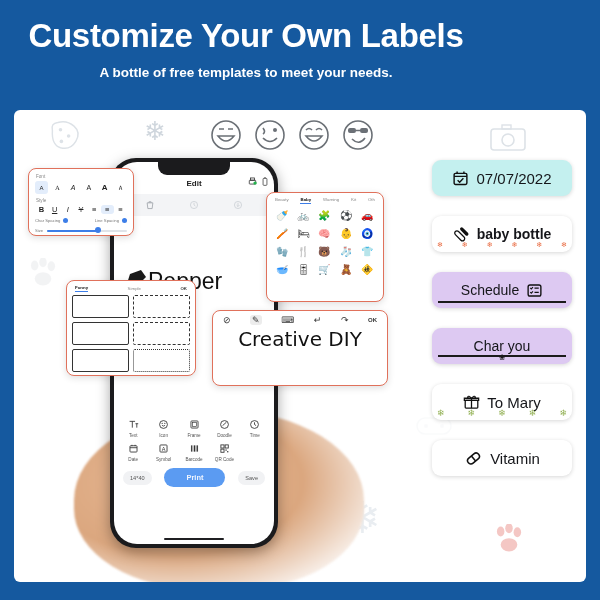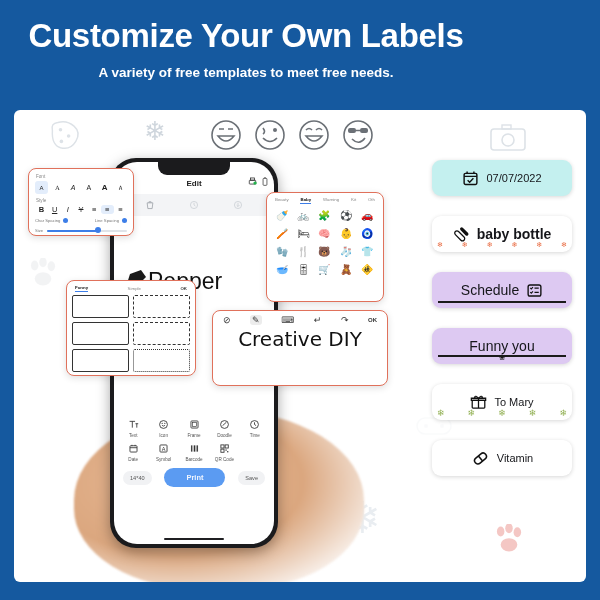--- a/index.html
+++ b/index.html
@@ -145,21 +145,21 @@
     font-family:"DejaVu Sans", sans-serif;
   }
 
   
   .cards { position:absolute; right:14px; top:50px; width:140px; }
   .card {
     height:36px; border-radius:9px; display:flex; align-items:center;
     justify-content:center; gap:7px; margin-bottom:20px; position:relative;
     box-shadow:0 1px 4px rgba(0,0,0,.16); background:#fff;
   }
-  .card .ctxt { font-size:11px; color:#15161a; }
+  .card .ctxt { font-size:15px; color:#15161a; }
   .c-date { background:#c4f0ef; }
   .c-sched { background:#ddc9f2; }
   .c-bottle{ background:#fff; }
   .c-thank { background:#ddc9f2; }
   .c-mary  { background:#fff; }
   .c-vit   { background:#fff;align-items:center; }
   .underline-wave {
     position:absolute; left:6px; right:6px; bottom:5px; height:2px; background:#1b1b1b;
   }
   .bow { position:absolute; left:50%; transform:translateX(-50%); bottom:2px; font-size:8px; color:#1b1b1b;}
@@ -181,21 +181,21 @@
   }
   .phone, .panel, .cards { z-index:3; }
 </style>
 </head>
 <body>
 
 <div class="poster">
 
   <div class="hdr">
     <div class="hdr-title">Customize Your Own Labels</div>
-    <div class="hdr-sub">A variety of free templates to meet free needs.</div>
+    <div class="hdr-sub">A bottle of free templates to meet your needs.</div>
   </div>
 
   <div class="stage">
 
     <svg class="deco cookie" viewBox="0 0 40 40">
       <path d="M6 14 Q4 6 12 5 Q22 2 30 9 Q38 16 32 26 Q26 36 15 33 Q5 30 6 14Z" fill="none" stroke="#dde2e7" stroke-width="1.6"></path>
       <circle cx="15" cy="13" r="2" fill="#dde2e7"></circle>
       <circle cx="24" cy="20" r="2" fill="#dde2e7"></circle>
       <circle cx="16" cy="26" r="2" fill="#dde2e7"></circle>
     </svg>
@@ -534,21 +534,21 @@
         <svg width="17" height="17" viewBox="0 0 20 20">
           <rect x="2.5" y="3.5" width="15" height="13" rx="2.2" fill="none" stroke="#111" stroke-width="1.6"></rect>
           <path d="M5 7 L6.2 8.2 L8.2 6" fill="none" stroke="#111" stroke-width="1.3"></path>
           <path d="M5 12 L6.2 13.2 L8.2 11" fill="none" stroke="#111" stroke-width="1.3"></path>
           <path d="M10 7.2 h5 M10 12.2 h5" stroke="#111" stroke-width="1.3"></path>
         </svg>
         <div class="underline-wave"></div>
       </div>
 
       <div class="card c-thank">
-        <span class="ctxt">Funny you</span>
+        <span class="ctxt">Char you</span>
         <div class="underline-wave" style="bottom:7px;"></div>
         <span class="bow">❀</span>
       </div>
 
       <div class="card c-mary">
         <svg width="17" height="17" viewBox="0 0 20 20">
           <rect x="2.6" y="7.5" width="14.8" height="9" rx="1" fill="none" stroke="#111" stroke-width="1.5"></rect>
           <path d="M1.6 5 h16.8 v2.5 H1.6z" fill="none" stroke="#111" stroke-width="1.5"></path>
           <path d="M10 5 V16.5" stroke="#111" stroke-width="1.5"></path>
           <path d="M10 5 q-3.5 -4 -4.6 -1.2 Q4.6 5 10 5 Z M10 5 q3.5 -4 4.6 -1.2 Q15.4 5 10 5 Z" fill="none" stroke="#111" stroke-width="1.3"></path>

